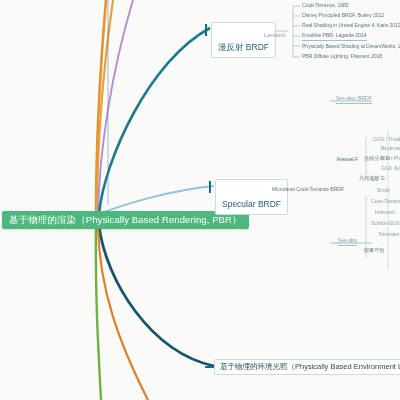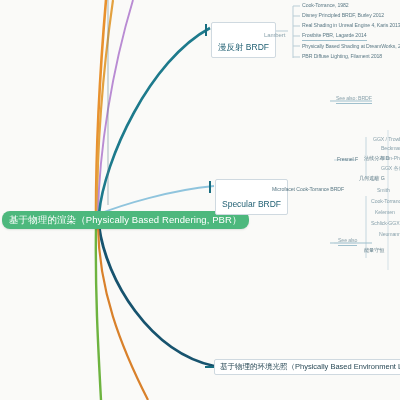--- a/index.html
+++ b/index.html
@@ -37,21 +37,21 @@
     position: absolute;
     left: 2px;
     top: 211px;
     height: 18px;
     line-height: 18px;
     padding: 0 7px;
     background: #4db87d;
     color: #ffffff;
     font-size: 9.5px;
     white-space: nowrap;
-    border-radius: 8px;
+    border-radius: 2px;
     box-shadow: 0 1px 2px rgba(0,0,0,0.10);
     letter-spacing: 0.1px;
   }
 
   
   .topic {
     position: absolute;
     background: #ffffff;
     border: 1px solid #cfd9e0;
     border-radius: 2px;

